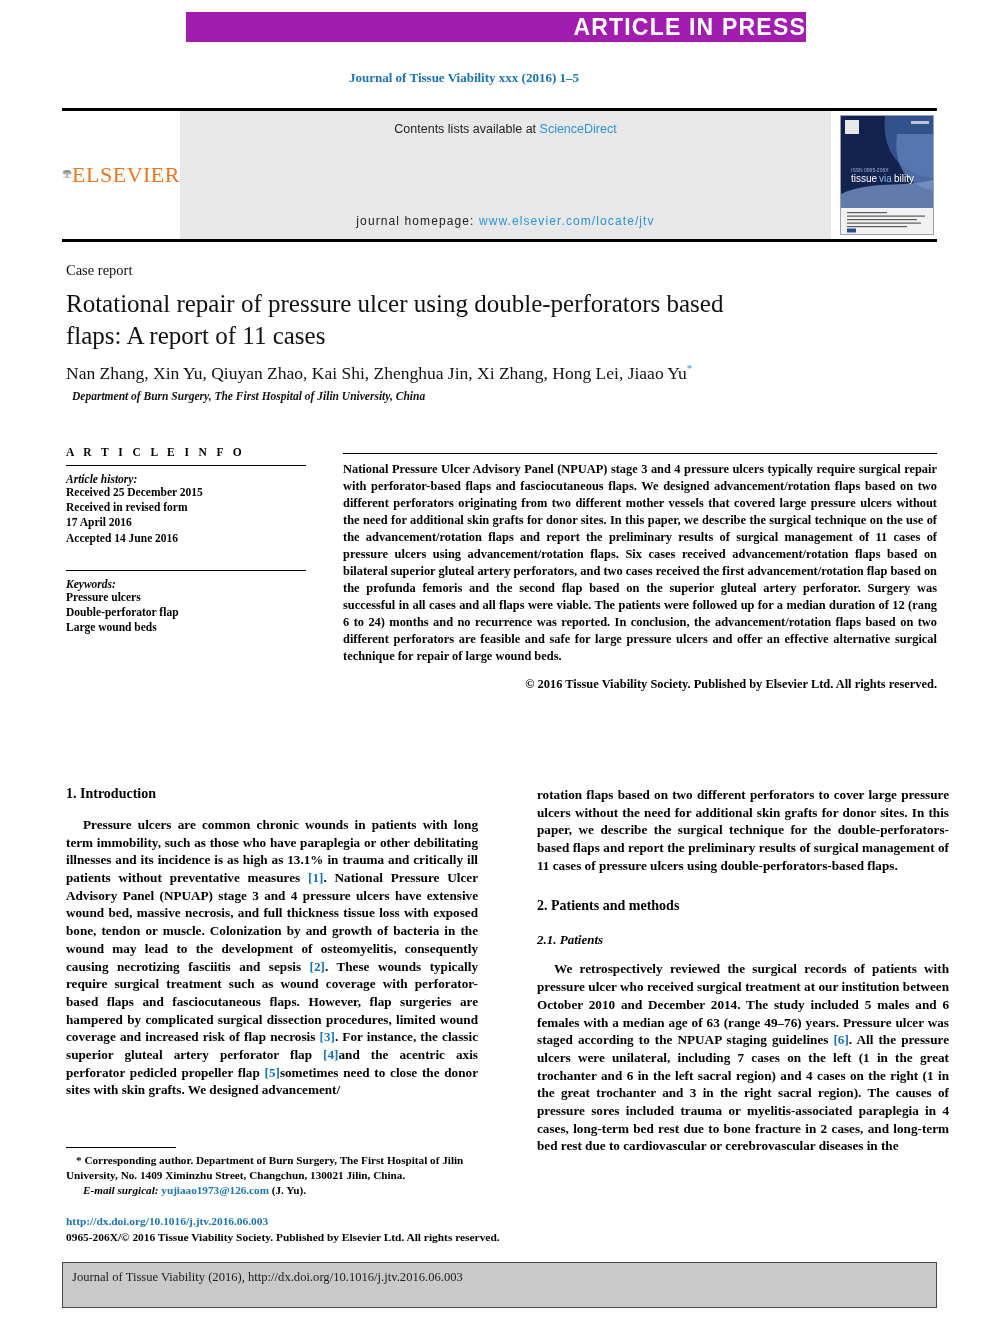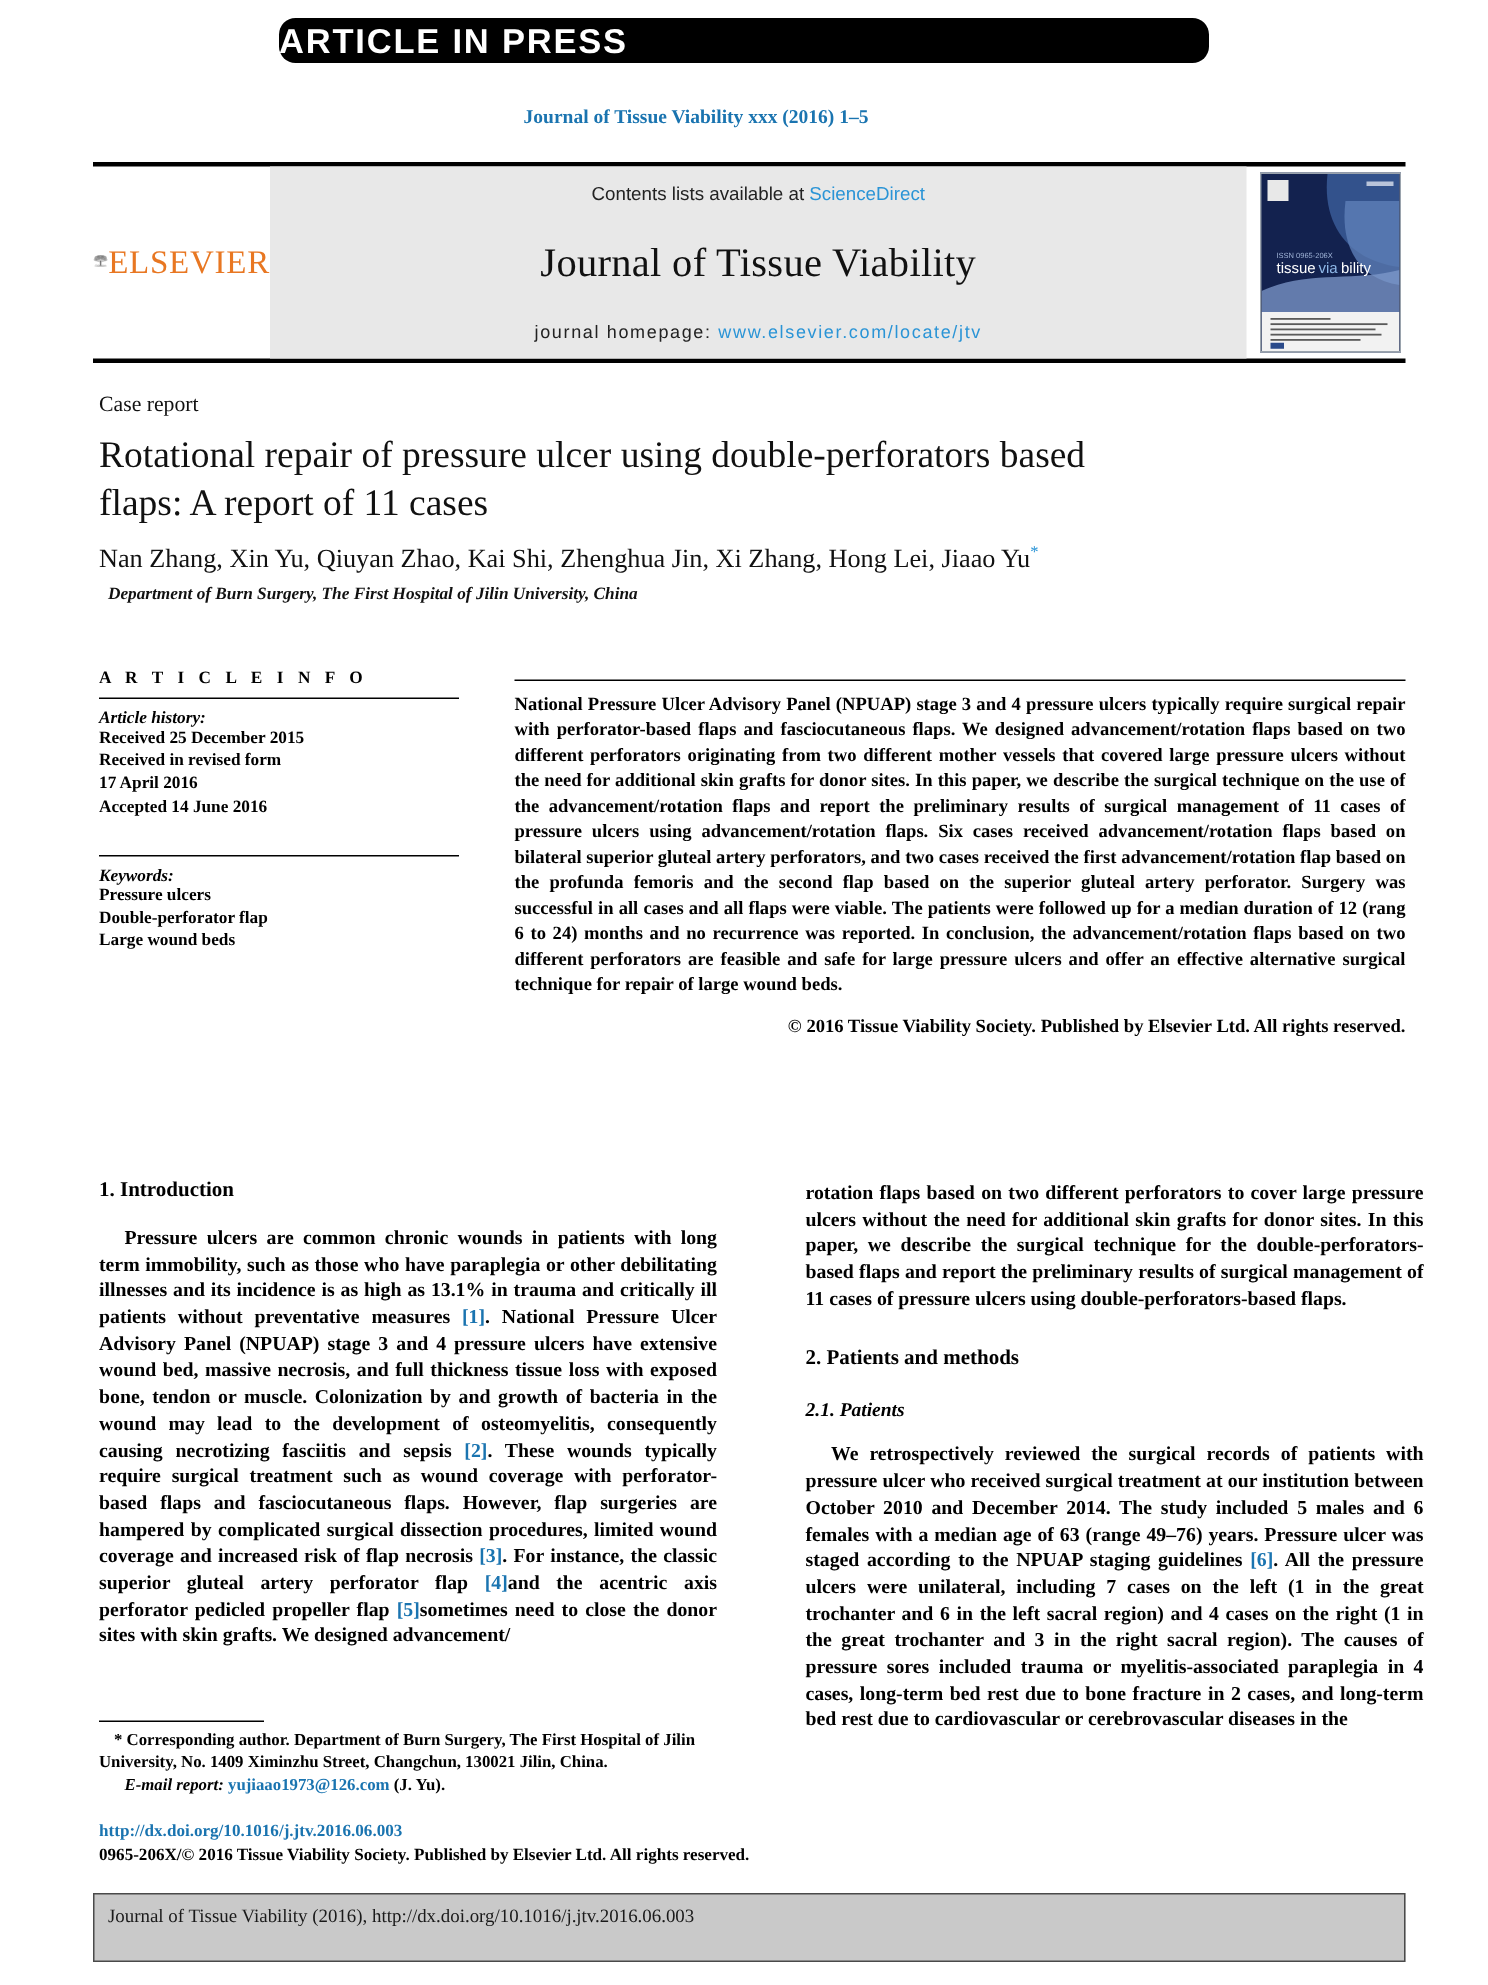--- a/index.html
+++ b/index.html
@@ -16,25 +16,24 @@
     overflow: hidden;
   }
 
   
   .press-banner {
     position: absolute;
     left: 186px;
     top: 12px;
     width: 620px;
     height: 30px;
-    background: #000000;
+    background: #a21caf;
     display: flex;
     align-items: center;
-    justify-content: flex-start;
-    border-radius: 11px;
+    justify-content: flex-end;
   }
   .press-banner-text {
     font-family: "Liberation Sans", sans-serif;
     font-weight: bold;
     font-size: 23px;
     letter-spacing: 1.2px;
     color: #ffffff;
   }
 
   
@@ -333,21 +332,20 @@
           <path d="M60 76 q8 -9 16 0 q6 -7 14 1" stroke="#8a8a8a" stroke-width="1.6" fill="none"></path>
         </g>
       </svg>
       <div class="elsevier-word">ELSEVIER</div>
     </div>
 
     <div class="journal-block">
       <div class="contents-line">
         <span>Contents lists available at </span><span class="sd">ScienceDirect</span>
       </div>
-      <div class="journal-title">Journal of Tissue Viability</div>
       <div class="homepage-line">
         <span>journal homepage: </span><span class="url">www.elsevier.com/locate/jtv</span>
       </div>
     </div>
 
     <div class="cover-thumb">
       <div class="cover-box">
         <svg width="92" height="118" viewBox="0 0 92 118">
           <rect x="0" y="0" width="92" height="118" fill="#13224f"></rect>
           <path d="M92 0 L92 62 C60 58 40 36 44 0 Z" fill="#3a5a96" opacity="0.85"></path>
@@ -413,21 +411,21 @@
   <p class="para cont">rotation flaps based on two different perforators to cover large pressure ulcers without the need for additional skin grafts for donor sites. In this paper, we describe the surgical technique for the double-perforators-based flaps and report the preliminary results of surgical management of 11 cases of pressure ulcers using double-perforators-based flaps.</p>
   <div class="h1 spaced">2. Patients and methods</div>
   <div class="h2">2.1. Patients</div>
   <p class="para"><span>We retrospectively reviewed the surgical records of patients with pressure ulcer who received surgical treatment at our institution between October 2010 and December 2014. The study included 5 males and 6 females with a median age of 63 (range 49–76) years. Pressure ulcer was staged according to the NPUAP staging guidelines </span><span class="ref">[6]</span><span>. All the pressure ulcers were unilateral, including 7 cases on the left (1 in the great trochanter and 6 in the left sacral region) and 4 cases on the right (1 in the great trochanter and 3 in the right sacral region). The causes of pressure sores included trauma or myelitis-associated paraplegia in 4 cases, long-term bed rest due to bone fracture in 2 cases, and long-term bed rest due to cardiovascular or cerebrovascular diseases in the</span></p>
 </div>
 
 <div class="footnote">
   <div class="fn-rule"></div>
   <div class="fn-line">* Corresponding author. Department of Burn Surgery, The First Hospital of Jilin University, No. 1409 Ximinzhu Street, Changchun, 130021 Jilin, China.</div>
   <div class="fn-email">
-    <i>E-mail report:</i>
+    <i>E-mail surgical:</i>
     <span class="link">yujiaao1973@126.com</span>
     <span>(J. Yu).</span>
   </div>
 </div>
 
 <div class="doi-block">
   <div class="link">http://dx.doi.org/10.1016/j.jtv.2016.06.003</div>
   <div>0965-206X/© 2016 Tissue Viability Society. Published by Elsevier Ltd. All rights reserved.</div>
 </div>
 

